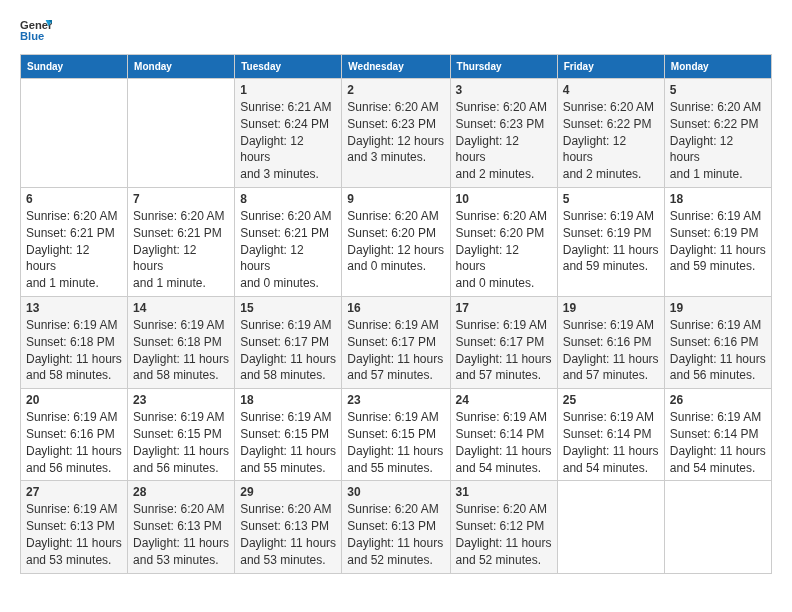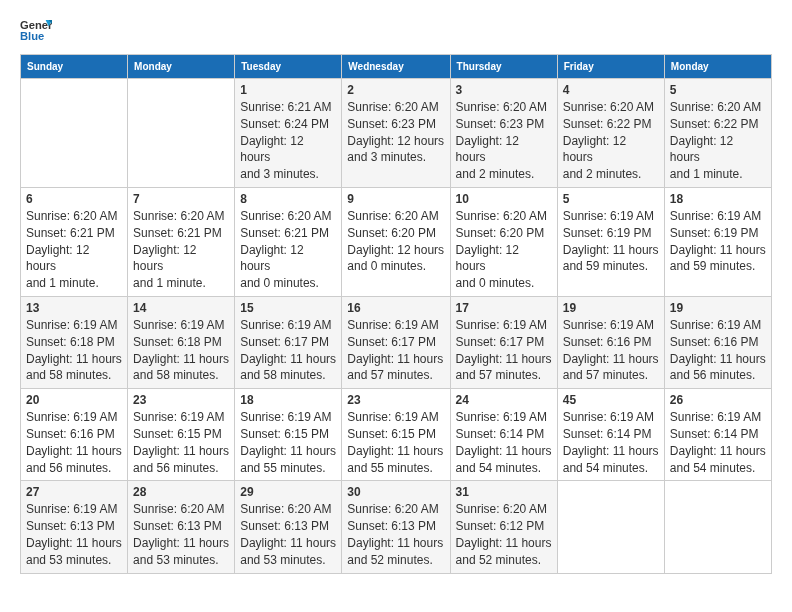--- a/index.html
+++ b/index.html
@@ -224,21 +224,21 @@
           </td>
           <td>
             <span class="day-number">23</span>
             <div class="day-info">Sunrise: 6:19 AM<br>Sunset: 6:15 PM<br>Daylight: 11 hours<br>and 55 minutes.</div>
           </td>
           <td>
             <span class="day-number">24</span>
             <div class="day-info">Sunrise: 6:19 AM<br>Sunset: 6:14 PM<br>Daylight: 11 hours<br>and 54 minutes.</div>
           </td>
           <td>
-            <span class="day-number">45</span>
+            <span class="day-number">25</span>
             <div class="day-info">Sunrise: 6:19 AM<br>Sunset: 6:14 PM<br>Daylight: 11 hours<br>and 54 minutes.</div>
           </td>
           <td>
             <span class="day-number">26</span>
             <div class="day-info">Sunrise: 6:19 AM<br>Sunset: 6:14 PM<br>Daylight: 11 hours<br>and 54 minutes.</div>
           </td>
         </tr>
         <tr>
           <td>
             <span class="day-number">27</span>

